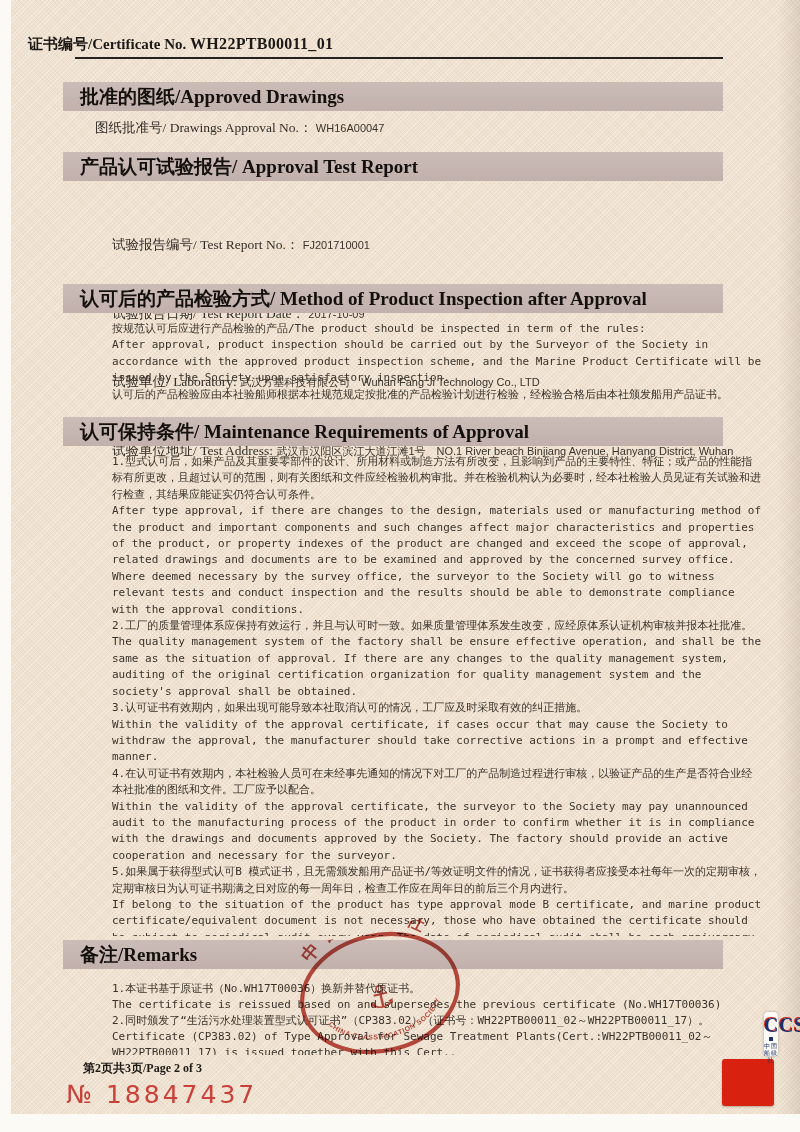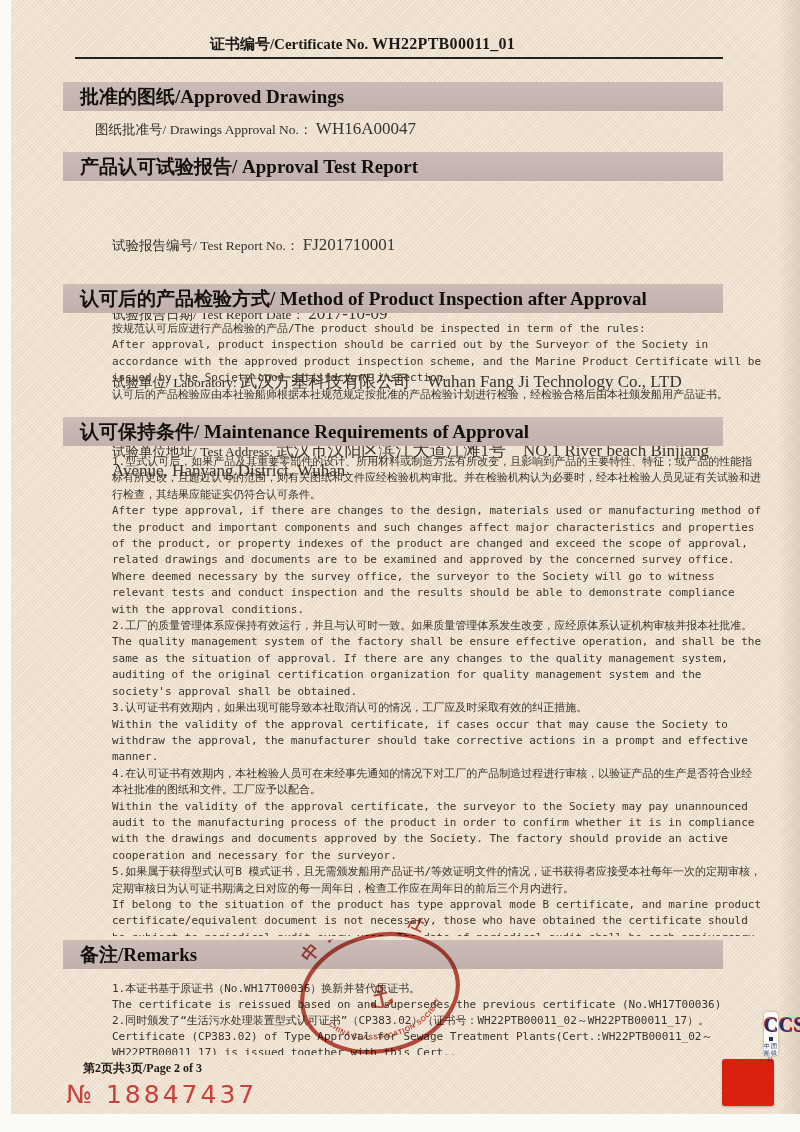--- a/index.html
+++ b/index.html
@@ -13,39 +13,39 @@
     background-color:#efe1cf;
     background-image:
       repeating-linear-gradient(135deg, rgba(255,255,255,.30) 0 1px, rgba(255,255,255,0) 1px 3px),
       repeating-linear-gradient(45deg, rgba(190,155,125,.10) 0 1px, rgba(190,155,125,0) 1px 3px);
   }
   .edge-left{position:absolute;left:0;top:0;width:11px;height:1132px;background:#fcfaf5;z-index:8;}
   .edge-bottom{position:absolute;left:0;top:1114px;width:800px;height:18px;background:#fcfaf5;z-index:8;}
   .edge-right{position:absolute;right:0;top:0;width:22px;height:1114px;
     background:linear-gradient(to right, rgba(110,80,70,0), rgba(110,80,70,.14));z-index:7;}
 
-  .cert-line{position:absolute;top:35px;left:0;width:725px;text-align:center;
-    font-size:15px;color:#1c1916;white-space:nowrap;}
+  .cert-line{position:absolute;top:35px;left:0;width:725px;text-align:left;
+    font-size:15px;color:#1c1916;white-space:nowrap;padding-left:28px;}
   .cert-label{font-weight:600;}
   .cert-no{font-weight:700;font-size:16px;letter-spacing:.3px;}
   .head-rule{position:absolute;top:57px;left:75px;width:648px;height:2.4px;background:#262220;}
 
   .bar{
     position:absolute;left:63px;width:660px;height:29px;
     background:linear-gradient(#ccbcb8,#c1b0ac);
     color:#14100d;font-weight:700;font-size:19px;line-height:29px;
     padding-left:17px;box-sizing:border-box;white-space:nowrap;overflow:hidden;
   }
   .bar1{top:82px;} .bar2{top:152px;} .bar3{top:284px;} .bar4{top:417px;} .bar5{top:940px;}
 
   .drawings-row{position:absolute;left:95px;top:119px;font-size:13.5px;color:#332d27;}
   .report-block{position:absolute;left:112px;top:187px;width:648px;color:#332d27;}
   .field-row{font-size:13.5px;line-height:19.5px;margin-top:48px;}
   .f-label{color:#332d27;}
-  .f-value{font-family:Liberation Serif, serif;font-size:17px;color:#3a332c;}
+  .f-value{font-family:Liberation Sans, sans-serif;font-size:11px;color:#3a332c;}
 
   .para-block{position:absolute;left:112px;color:#3a332b;
     font-family:"DejaVu Sans Mono","Liberation Mono",monospace;
     font-size:11px;line-height:16.4px;overflow:hidden;}
   .para-block p{margin:0;}
   .method-block{top:321px;width:650px;height:92px;}
   .maint-block{top:454px;width:650px;height:482px;}
   .remarks-block{top:981px;width:650px;height:74px;line-height:16px;}
 
   .stamp{position:absolute;left:296px;top:930px;width:168px;height:126px;

